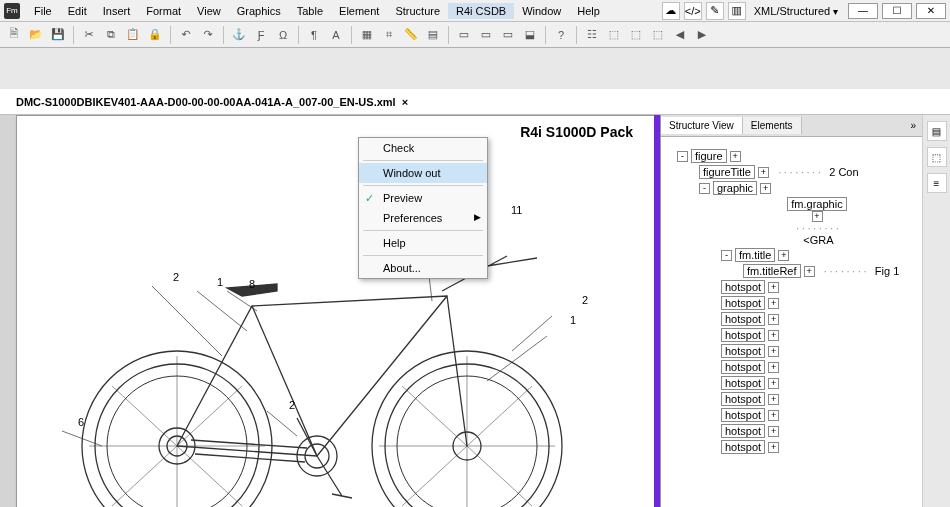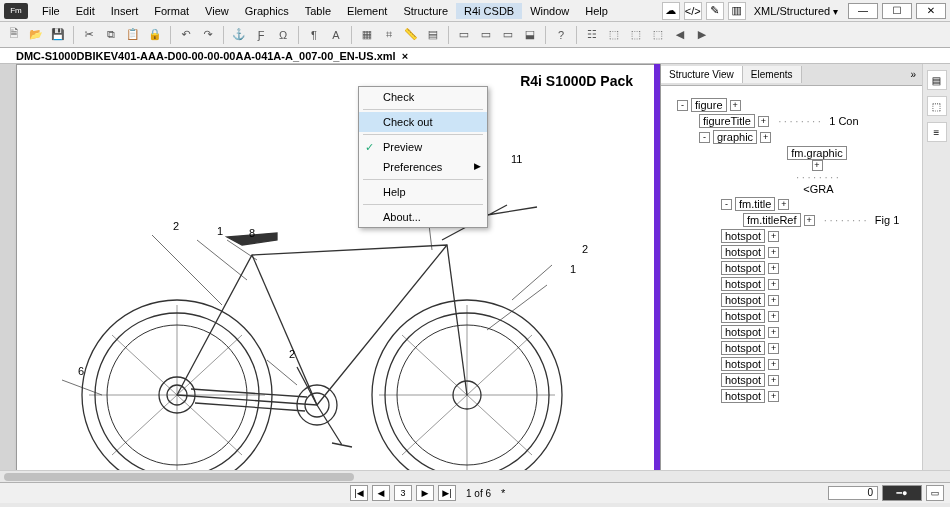--- a/index.html
+++ b/index.html
@@ -1,29 +1,29 @@
 <!DOCTYPE html>
 <html><head>
 <meta charset="utf-8">
 <style>
 * { box-sizing: border-box; margin: 0; padding: 0; font-family: "Segoe UI", Tahoma, sans-serif; font-size: 11px; }
 html, body { width: 950px; height: 507px; overflow: hidden; background: #e8e8e8; }
 .titlebar { height: 22px; background: #f0f0f0; border-bottom: 1px solid #c0c0c0; display: flex; align-items: center; padding: 0 4px; }
-.app-icon { width: 24px; height: 16px; background: linear-gradient(135deg,#333,#333); margin-right: 6px; border-radius: 2px; color:#fff; font-size:8px; display:flex; align-items:center; justify-content:center;}
+.app-icon { width: 16px; height: 16px; background: linear-gradient(135deg,#333,#333); margin-right: 6px; border-radius: 2px; color:#fff; font-size:8px; display:flex; align-items:center; justify-content:center;}
 .menubar { display: flex; align-items: center; height: 20px; flex: 1; }
 .menu-item { padding: 2px 8px; cursor: default; }
 .menu-item:hover, .menu-item.active { background: #d0e0f0; }
 .window-right { display: flex; align-items: center; gap: 2px; margin-left:auto; }
 .xml-label { font-size: 10px; padding: 1px 6px; }
 .tbtn { width: 18px; height: 18px; display: inline-flex; align-items: center; justify-content: center; border: 1px solid #c0c0c0; background: #fff; margin-left: 2px; cursor:default;}
 .win-btn { width: 30px; height: 16px; display: inline-flex; align-items: center; justify-content: center; border: 1px solid #999; background: #fff; margin-left: 2px; font-size:10px;}
 .toolbar { height: 26px; background: #f0f0f0; border-bottom: 1px solid #b0b0b0; display: flex; align-items: center; padding: 0 4px; gap: 2px; }
 .tool-ico { width: 20px; height: 20px; display: inline-flex; align-items: center; justify-content: center; color:#555; cursor:default; border-radius:2px;}
 .sep { width: 1px; height: 18px; background: #c0c0c0; margin: 0 3px; }
-.tabbar { height: 16px; background: #fff; border-bottom: 1px solid #c0c0c0; display: flex; padding: 0 8px; }
+.tabbar { height: 26px; background: #fff; border-bottom: 1px solid #c0c0c0; display: flex; padding: 0 8px; margin-top: 41px; }
 .doc-tab { padding: 2px 8px; font-size: 10px; font-weight: bold; display: flex; align-items: center; gap: 6px;}
 .doc-tab .x { cursor:pointer; }
 .workspace { position: relative; height: 418px; display: flex; background: #d4d4d4; }
 .canvas-area { flex: 1; position: relative; overflow: hidden; background: #d4d4d4; border-right: 6px solid #6d28d9;}
 .page { position: absolute; left: 16px; top: 0; width: 640px; height: 460px; background: #fff; border: 1px solid #999; box-shadow: 2px 2px 4px rgba(0,0,0,.2); }
 .page-title { font-weight: bold; font-size: 14px; text-align: right; padding: 8px 22px 0 0; }
 .bike-svg { position:absolute; left: 30px; top: 80px; }
 .dropdown { position: absolute; left: 358px; top: 22px; width: 130px; background: #f8f8f8; border: 1px solid #999; box-shadow: 2px 2px 5px rgba(0,0,0,.3); z-index: 50; }
 .dd-item { padding: 4px 10px 4px 24px; position: relative; cursor:default;}
 .dd-item:hover, .dd-item.highlight { background: #cce4f7; }
@@ -214,21 +214,21 @@
       <div class="tree" id="tree">
           <div class="node" style="padding-left: 10px;">
             <span class="pm">-</span>
             <span class="tag">figure</span>
             <span class="pm">+</span>
           </div>
           <div class="node" style="padding-left: 32px;">
             <span class="tag">figureTitle</span>
             <span class="pm">+</span>
             <span class="dots">········</span>
-            <span class="val">1 Con</span>
+            <span class="val">2 Con</span>
           </div>
           <div class="node" style="padding-left: 32px;">
             <span class="pm">-</span>
             <span class="tag">graphic</span>
             <span class="pm">+</span>
           </div>
           <div class="node" style="padding-left: 54px; flex-direction: column;">
             <span class="tag">fm.graphic</span>
             <span class="pm">+</span>
             <span class="dots">········</span>
@@ -297,21 +297,21 @@
     <div class="side-strip">
       <div class="strip-ico">▤</div>
       <div class="strip-ico">⬚</div>
       <div class="strip-ico">≡</div>
     </div>
   </div>
 
   <div class="dropdown" id="dropdown">
       <div class="dd-item">Check</div>
       <div class="dd-sep"></div>
-      <div class="dd-item highlight">Check out</div>
+      <div class="dd-item highlight">Window out</div>
       <div class="dd-sep"></div>
       <div class="dd-item">Preview<span class="dd-check">✓</span></div>
       <div class="dd-item">Preferences<span class="dd-arrow">▶</span></div>
       <div class="dd-sep"></div>
       <div class="dd-item">Help</div>
       <div class="dd-sep"></div>
       <div class="dd-item">About...</div>
     </div>
 </div>
 

